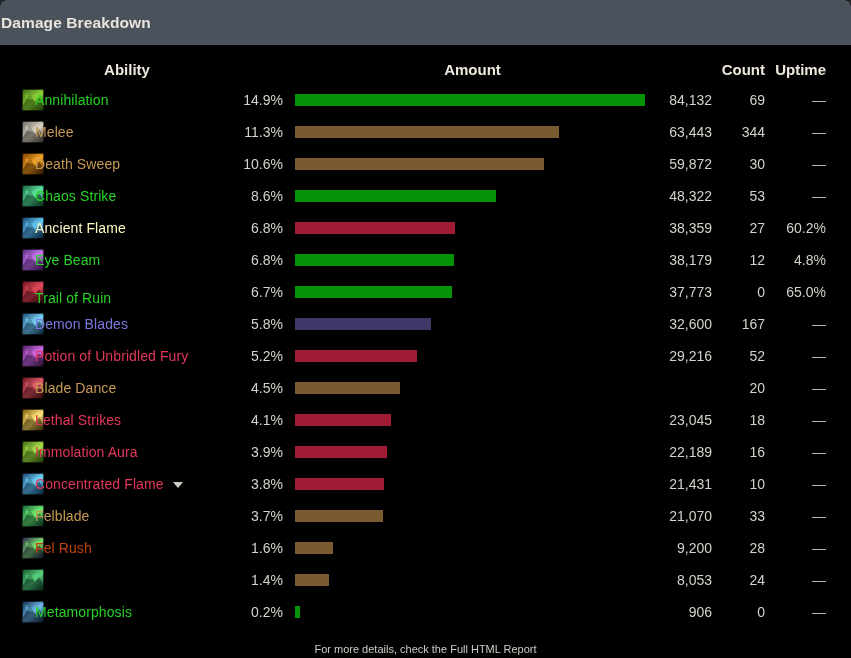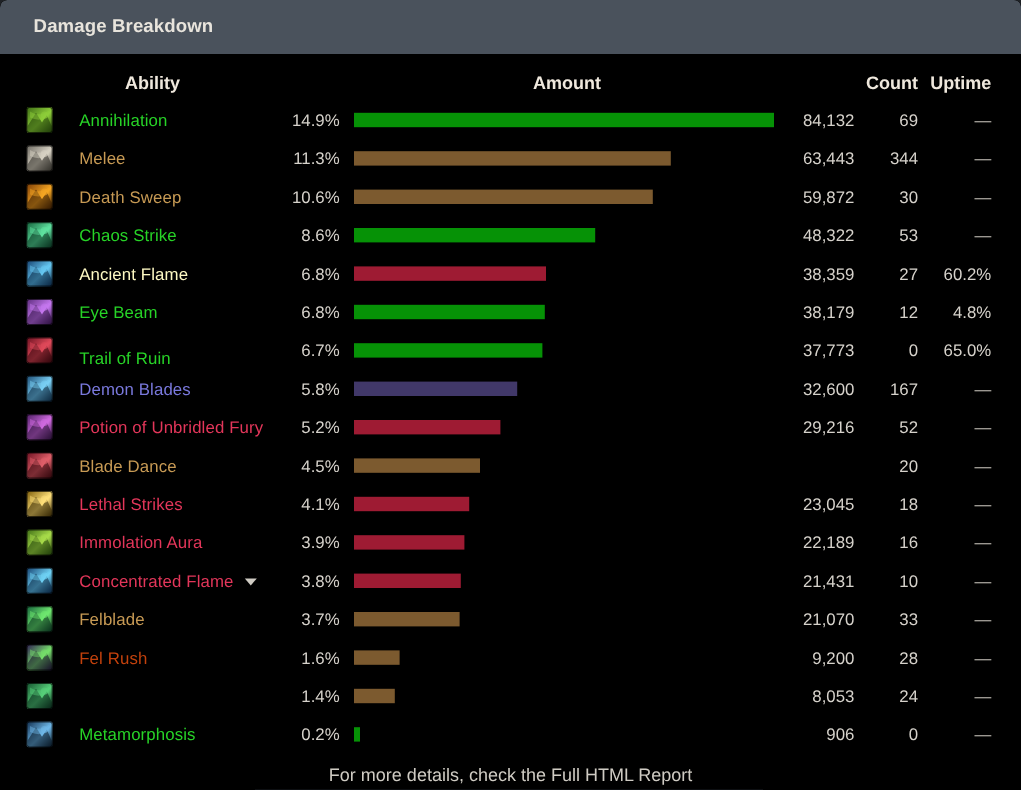--- a/index.html
+++ b/index.html
@@ -15,40 +15,40 @@
     background: #000000;
     border-radius: 6px 6px 0 0;
     overflow: hidden;
   }
   
   #titlebar {
     height: 45px;
     background: #4a525c;
     border-radius: 6px 6px 0 0;
     display: flex; align-items: center;
-    padding-left: 28px;
+    padding-left: 1px;
   }
   #titlebar .title {
     color: #e8e4dc;
     font-size: 15.5px;
     font-weight: 700;
     letter-spacing: .1px;
   }
   
   #tablewrap { position: relative; background:#000; height: 613px; }
 
   .row {
     position: relative;
     height: 32px;
     display: flex;
     align-items: center;
   }
   
   .c-icon    { position:absolute; left: 22px;  width: 22px;  height: 22px; top: 5px; }
-  .c-name    { position:absolute; left: 66px;  top: 0; height:32px; display:flex; align-items:center; }
+  .c-name    { position:absolute; left: 35px;  top: 0; height:32px; display:flex; align-items:center; }
   .c-pct     { position:absolute; left: 183px; width: 100px; text-align:right; top:0; height:32px;
                display:flex; align-items:center; justify-content:flex-end; }
   .c-bar     { position:absolute; left: 295px; top: 10px; height: 12px; }
   .c-amount  { position:absolute; left: 596px; width: 116px; text-align:left; top:0; height:32px;
                display:flex; align-items:center; justify-content:flex-end; }
   .c-count   { position:absolute; left: 702px; width: 63px; text-align:right; top:0; height:32px;
                display:flex; align-items:center; justify-content:flex-end; }
   .c-uptime  { position:absolute; left: 757px; width: 69px; text-align:right; top:0; height:32px;
                display:flex; align-items:center; justify-content:flex-end; }
 
@@ -91,21 +91,21 @@
     border-radius: 2px;
     overflow: hidden;
     display:block;
   }
   .icon svg { display:block; }
 
   
   #footer {
     position:absolute; left:0; right:0; bottom: 12px;
     text-align:center;
-    color:#cfcbc3; font-size: 15px;
+    color:#cfcbc3; font-size: 11px;
   }
 </style>
 </head>
 <body>
 
 <div id="panel">
 
   <div id="titlebar">
     <span class="title">Damage Breakdown</span>
   </div>

